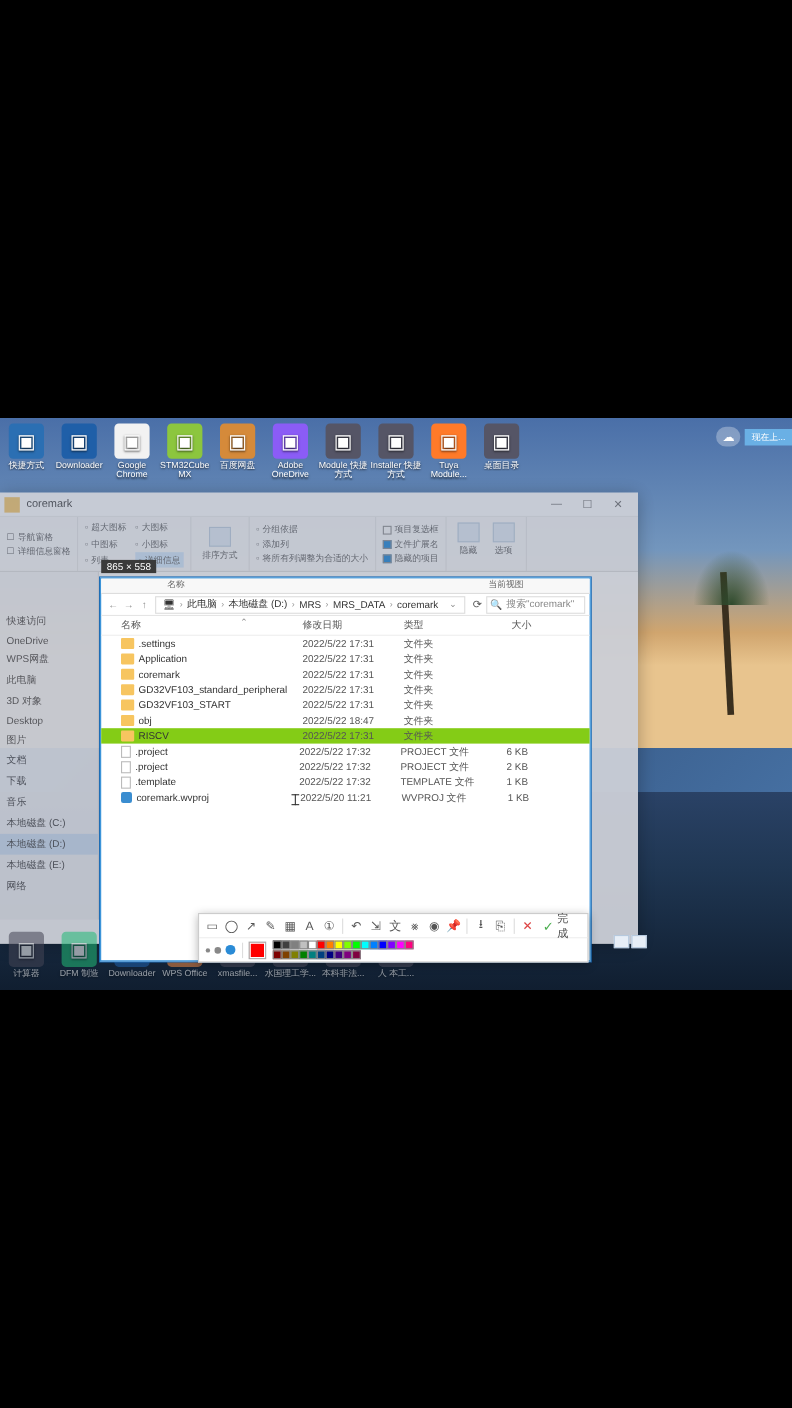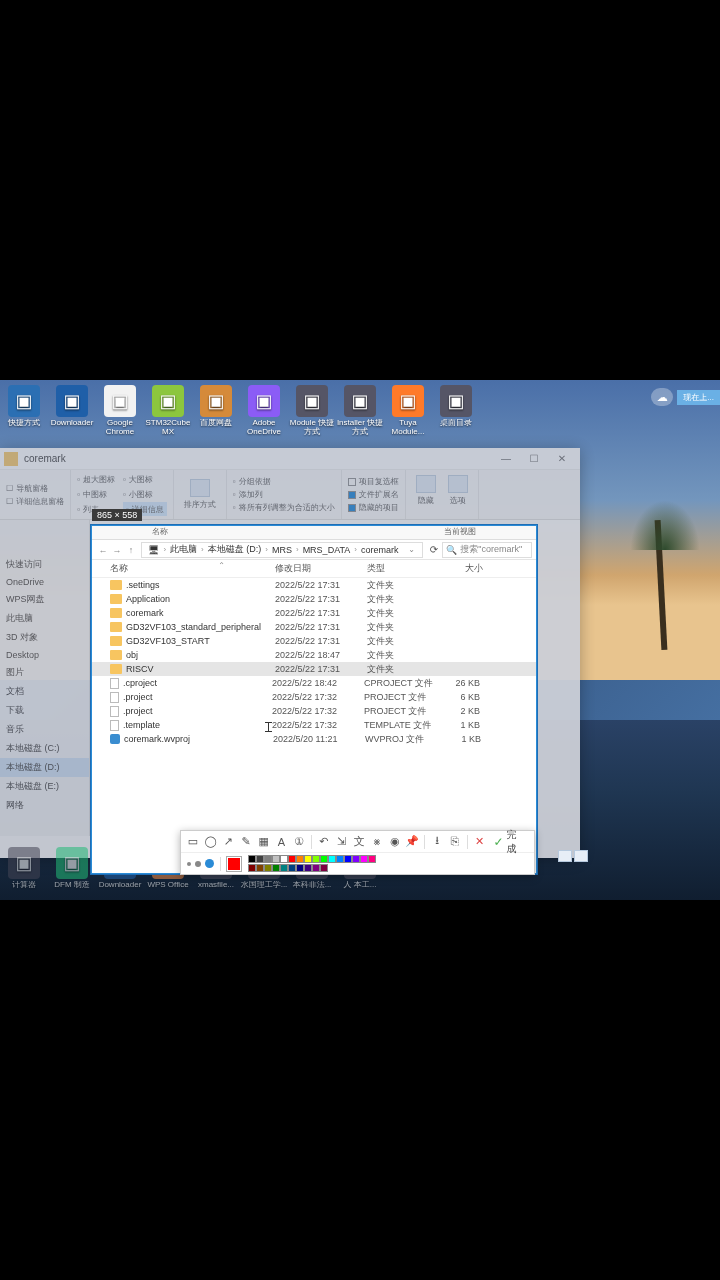--- a/index.html
+++ b/index.html
@@ -81,21 +81,21 @@
 
   .list-area { position:relative; }
   .cols { display:flex; border-bottom:1px solid #eee; font-size:9px; color:#555; padding:2px 0 2px 18px; }
   .col-name { flex:0 0 165px; position:relative; }
   .col-name .sort { position:absolute; right:50px; top:-1px; font-size:8px; color:#888; }
   .col-date { flex:0 0 92px;font-family:Liberation Serif, serif; }
   .col-type { flex:0 0 78px; }
   .col-size { flex:0 0 44px; text-align:right; padding-right:6px; }
   .rows { }
   .frow { display:flex; align-items:center; padding:1px 0 1px 18px; font-size:9px; color:#333; height:14px; }
-  .frow.sel { background:#e5e5e5; }
+  .frow.sel { background:#84cc16; }
   .ficon { width:12px; height:10px; margin-right:4px; display:flex; align-items:center; justify-content:center; }
   .ficon.folder { background:#f7c560; border-radius:1px; }
   .ficon.file { border:1px solid #bbb; background:#fff; width:9px; height:11px; }
   .ficon.wv { background:#3a8dd0; width:10px; height:10px; border-radius:2px; }
   .fname { flex:0 0 149px; overflow:hidden; white-space:nowrap; }
   .fdate { flex:0 0 92px; color:#555; }
   .ftype { flex:0 0 78px; color:#555; overflow:hidden; }
   .fsize { flex:0 0 44px; text-align:right; color:#555; padding-right:6px; }
   .cursor-ins { position:absolute; left:176px; top:162px; width:1px; height:10px; }
   .cursor-ins::before, .cursor-ins::after { content:""; position:absolute; left:-3px; width:7px; height:1px; background:#333; }
@@ -340,27 +340,20 @@
           <div class="fdate">2022/5/22 18:47</div>
           <div class="ftype">文件夹</div>
           <div class="fsize"></div>
         </div>
         <div class="frow sel">
           <div class="ficon folder"></div>
           <div class="fname">RISCV</div>
           <div class="fdate">2022/5/22 17:31</div>
           <div class="ftype">文件夹</div>
           <div class="fsize"></div>
-        </div>
-        <div class="frow">
-          <div class="ficon file"></div>
-          <div class="fname">.cproject</div>
-          <div class="fdate">2022/5/22 18:42</div>
-          <div class="ftype">CPROJECT 文件</div>
-          <div class="fsize">26 KB</div>
         </div>
         <div class="frow">
           <div class="ficon file"></div>
           <div class="fname">.project</div>
           <div class="fdate">2022/5/22 17:32</div>
           <div class="ftype">PROJECT 文件</div>
           <div class="fsize">6 KB</div>
         </div>
         <div class="frow">
           <div class="ficon file"></div>

